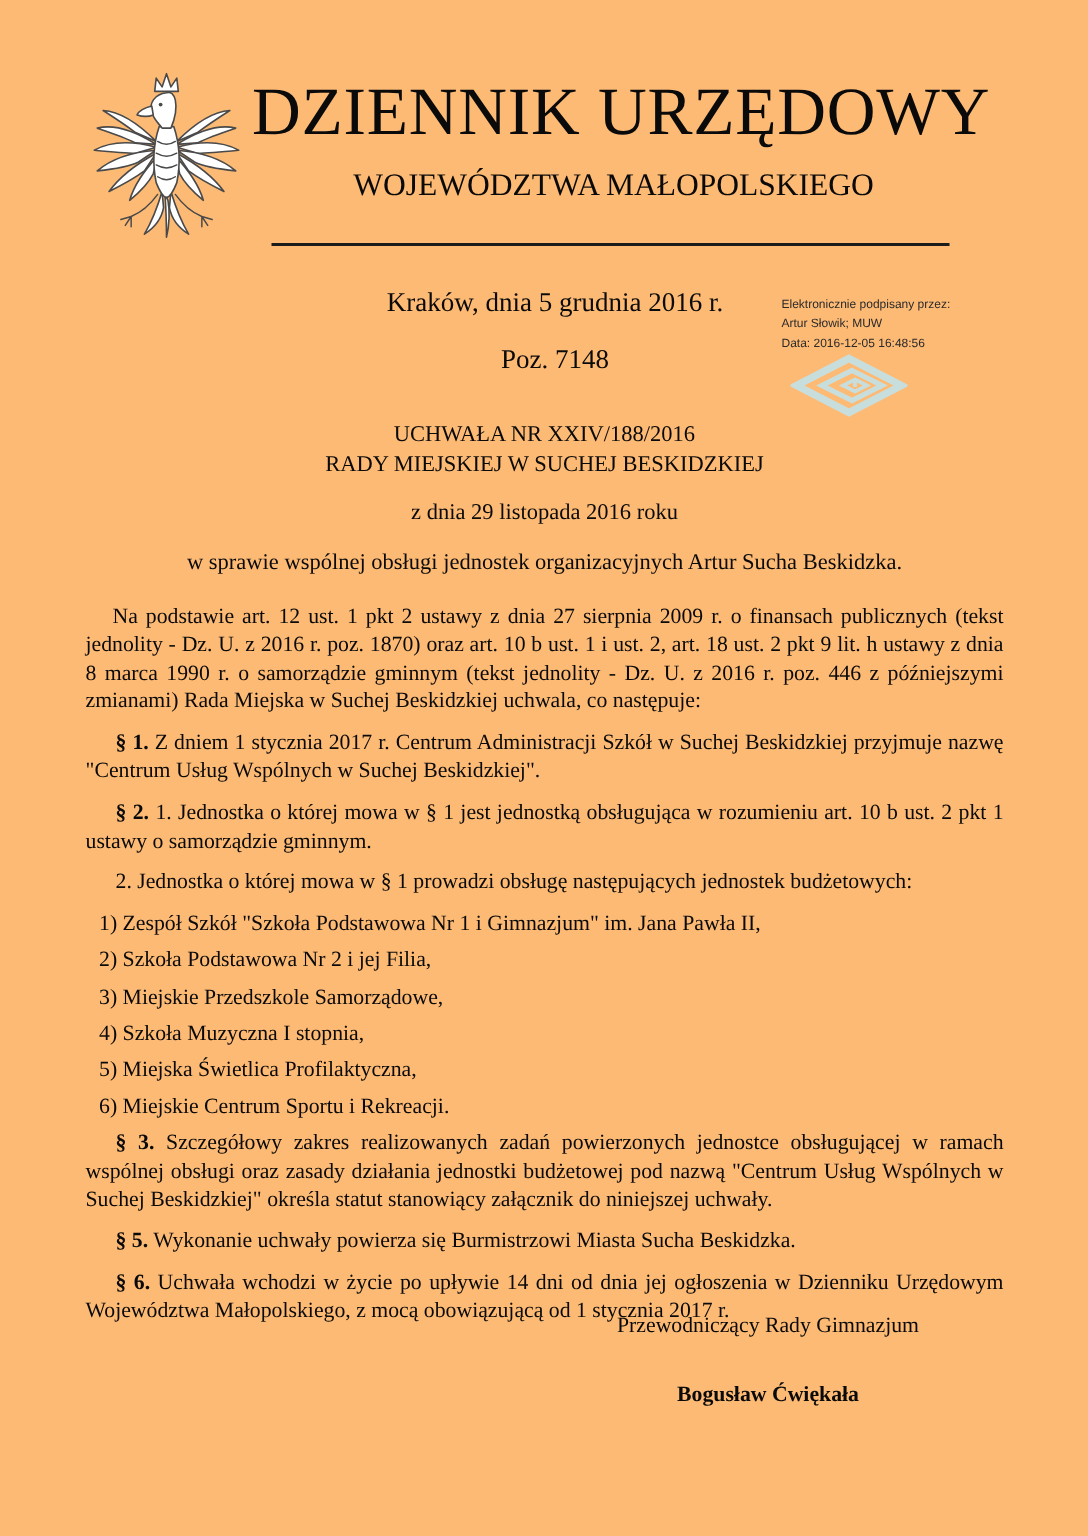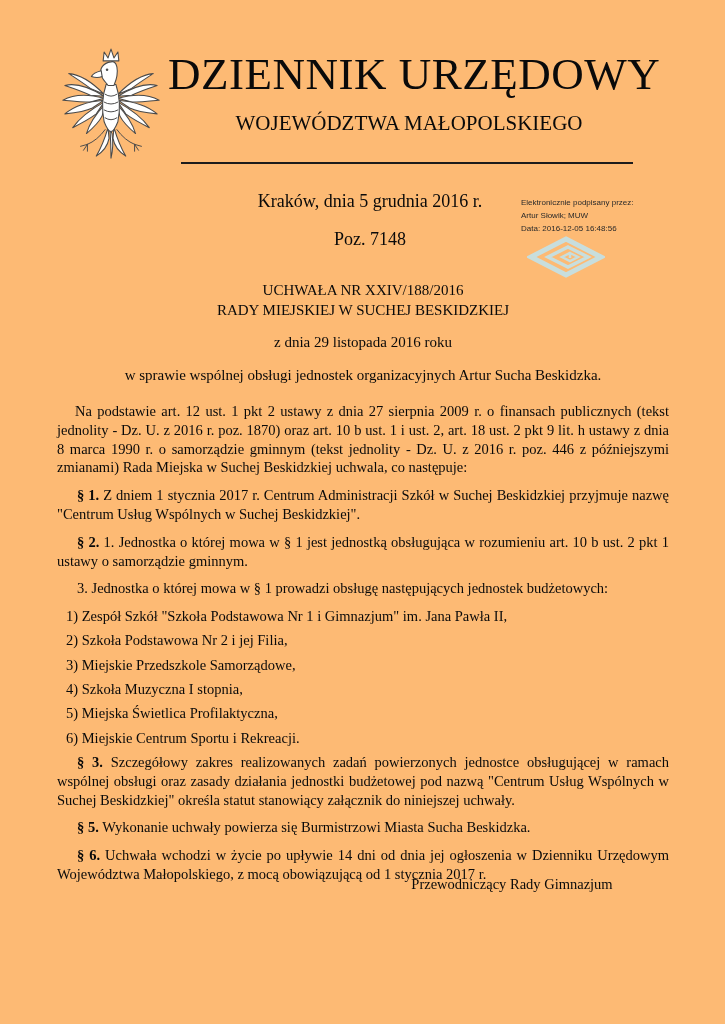--- a/index.html
+++ b/index.html
@@ -122,34 +122,35 @@
     <div class="act-subject">w sprawie wspólnej obsługi jednostek organizacyjnych Artur Sucha Beskidzka.</div>
   </div>
 
   <div class="body">
     <p class="para"><span>Na podstawie art. 12 ust. 1 pkt 2 ustawy z dnia 27 sierpnia 2009 r. o finansach publicznych (tekst jednolity - Dz. U. z 2016 r. poz. 1870) oraz art. 10 b ust. 1 i ust. 2, art. 18 ust. 2 pkt 9 lit. h ustawy z dnia 8 marca 1990 r. o samorządzie gminnym (tekst jednolity - Dz. U. z 2016 r. poz. 446 z późniejszymi zmianami) Rada Miejska w Suchej Beskidzkiej uchwala, co następuje:</span></p>
 
     <p class="sect"><span class="marker">§ 1.</span> <span>Z dniem 1 stycznia 2017 r. Centrum Administracji Szkół w Suchej Beskidzkiej przyjmuje nazwę "Centrum Usług Wspólnych w Suchej Beskidzkiej".</span></p>
 
     <p class="sect"><span class="marker">§ 2.</span> <span>1. Jednostka o której mowa w § 1 jest jednostką obsługująca w rozumieniu art. 10 b ust. 2 pkt 1 ustawy o samorządzie gminnym.</span></p>
 
-    <p class="sect"><span>3. Jednostka o której mowa w § 1 prowadzi obsługę następujących jednostek budżetowych:</span></p>
+    <p class="sect"><span>2. Jednostka o której mowa w § 1 prowadzi obsługę następujących jednostek budżetowych:</span></p>
 
     <p class="item">1) Zespół Szkół "Szkoła Podstawowa Nr 1 i Gimnazjum" im. Jana Pawła II,</p>
     <p class="item">2) Szkoła Podstawowa Nr 2 i jej Filia,</p>
     <p class="item">3) Miejskie Przedszkole Samorządowe,</p>
     <p class="item">4) Szkoła Muzyczna I stopnia,</p>
     <p class="item">5) Miejska Świetlica Profilaktyczna,</p>
     <p class="item">6) Miejskie Centrum Sportu i Rekreacji.</p>
 
     <p class="sect"><span class="marker">§ 3.</span> <span>Szczegółowy zakres realizowanych zadań powierzonych jednostce obsługującej w ramach wspólnej obsługi oraz zasady działania jednostki budżetowej pod nazwą "Centrum Usług Wspólnych w Suchej Beskidzkiej" określa statut stanowiący załącznik do niniejszej uchwały.</span></p>
 
 
     <p class="sect"><span class="marker">§ 5.</span> <span>Wykonanie uchwały powierza się Burmistrzowi Miasta Sucha Beskidzka.</span></p>
 
     <p class="sect"><span class="marker">§ 6.</span> <span>Uchwała wchodzi w życie po upływie 14 dni od dnia jej ogłoszenia w Dzienniku Urzędowym Województwa Małopolskiego, z mocą obowiązującą od 1 stycznia 2017 r.</span></p>
   </div>
 
   <div class="sig">
     <div>Przewodniczący Rady Gimnazjum</div>
+    <div class="sig-name">Bogusław Ćwiękała</div>
   </div>
 
 </div>
 
 </body></html>

